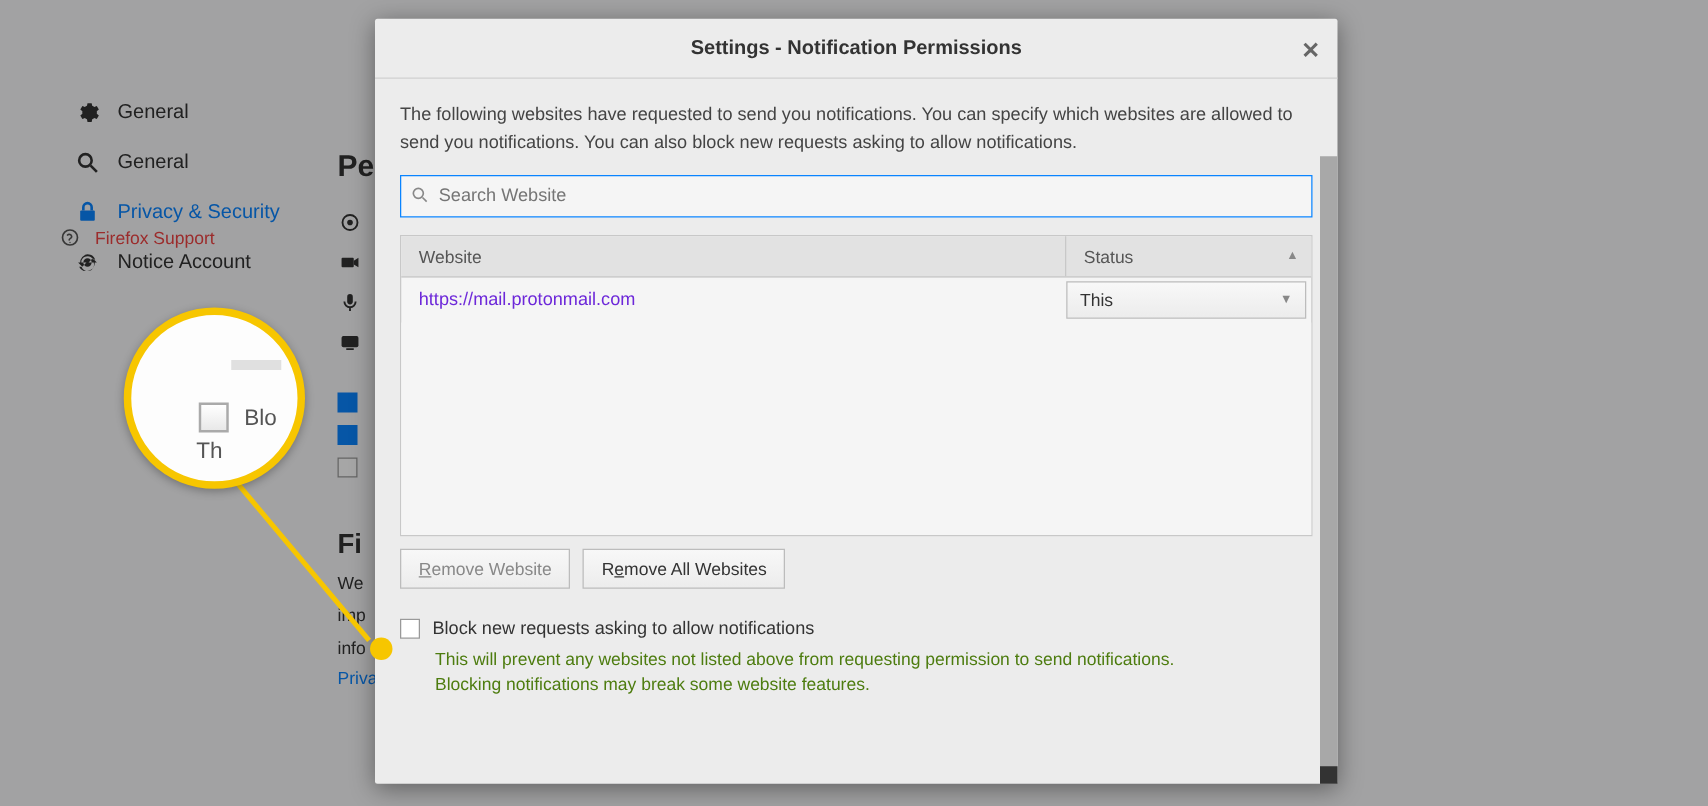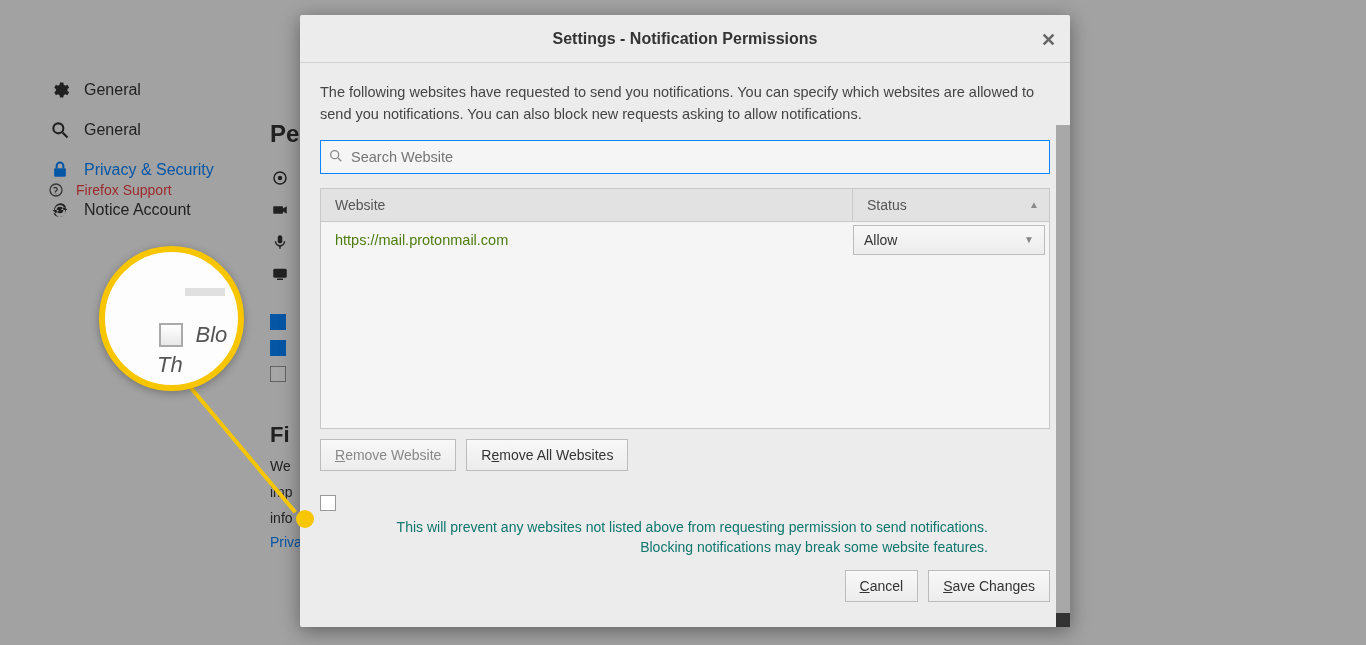--- a/index.html
+++ b/index.html
@@ -2,77 +2,77 @@
 <html><head>
 <meta charset="utf-8">
 <style>
 * { box-sizing: border-box; margin: 0; padding: 0; font-family: -apple-system, BlinkMacSystemFont, "Segoe UI", sans-serif; }
 body { width: 1366px; height: 645px; overflow: hidden; background: #808080; position: relative; }
 
 
 .bg-page { position: absolute; inset: 0; background: #f9f9fa; }
 .bg-dim { position: absolute; inset: 0; background: rgba(0,0,0,0.35); z-index: 5; }
 
-.sidebar { position: absolute; left: 0; top: 0; width: 250px; padding: 70px 0 0 4px; }
+.sidebar { position: absolute; left: 0; top: 0; width: 250px; padding: 70px 0 0 14px; }
 .sidebar-item { display: flex; align-items: center; gap: 14px; padding: 10px 20px 10px 46px; font-size: 16px; color: #333; cursor: pointer; }
 .sidebar-item.active { color: #0a84ff; }
 .sidebar-support { position: absolute; bottom: 30px; left: 46px; display: flex; align-items: center; gap: 10px; font-size: 14px; color: #ef4444; }
 
 .main-content { position: absolute; left: 270px; top: 120px; color: #333; }
 .main-content .heading { font-size: 24px; font-weight: 600; margin-bottom: 20px; }
 .main-content .icon-row { display: flex; align-items: center; gap: 10px; margin: 12px 0; }
 .main-content .cb-row { display: flex; align-items: center; gap: 10px; margin: 10px 0; }
 .main-content .cb { width: 16px; height: 16px; background: #0a84ff; }
 .main-content .cb-empty { width: 16px; height: 16px; border: 1px solid #999; background: #fff; }
 .section-h { font-size: 22px; font-weight: 600; margin-top: 40px; }
 .body-text { margin-top: 10px; font-size: 14px; color: #333; max-width: 700px; }
 .link-text { color: #0a84ff; font-size: 14px; margin-top: 8px; }
 
 
 .annotation-line { position: absolute; z-index: 20; width: 170px; height: 4px; background: #f7c600; transform-origin: left center; }
 .annotation-dot { position: absolute; z-index: 21; width: 18px; height: 18px; border-radius: 50%; background: #f7c600; }
 .annotation-circle { position: absolute; z-index: 22; width: 145px; height: 145px; border-radius: 50%; border: 6px solid #f7c600; background: #fdfdfd; overflow: hidden; box-shadow: 0 2px 8px rgba(0,0,0,0.3); }
 .annotation-inner { position: absolute; top: 30px; left: 20px; right: 0; }
 .annotation-cb { width: 24px; height: 24px; border: 2px solid #aaa; background: linear-gradient(#fff,#e8e8e8); display: inline-block; vertical-align: middle; margin-left: 34px; }
-.annotation-text { font-size: 22px; color: #555; margin-left: 8px; vertical-align: middle; font-style: italic; }
+.annotation-text { font-size: 18px; color: #555; margin-left: 8px; vertical-align: middle; }
 .annotation-line2 { position: absolute; top: 6px; left: 60px; width: 40px; height: 8px; background: #e0e0e0; }
 
 
 .modal { position: absolute; left: 300px; top: 15px; width: 770px; height: 612px; background: #ececec; z-index: 10; box-shadow: 0 4px 20px rgba(0,0,0,0.4); border-radius: 2px; display: flex; flex-direction: column; }
 .modal-header { height: 48px; display: flex; align-items: center; justify-content: center; position: relative; border-bottom: 1px solid #d0d0d0; font-size: 16px; font-weight: 600; color: #333; }
 .modal-close { position: absolute; right: 14px; top: 14px; font-size: 18px; color: #666; cursor: pointer; font-family: sans-serif; }
 .modal-body { flex: 1; padding: 18px 20px 16px 20px; position: relative; display: flex; flex-direction: column; }
 .modal-desc { font-size: 14.5px; color: #444; line-height: 1.55; margin-bottom: 14px; }
 .search-wrap { position: relative; }
 .search-input { width: 100%; height: 34px; border: 1px solid #0a84ff; background: #f5f5f5; padding: 0 10px 0 30px; font-size: 14.5px; color: #333; outline: none; }
 .search-icon-sm { position: absolute; left: 8px; top: 8px; width: 16px; height: 16px; color: #888; }
 .table-wrap { margin-top: 14px; border: 1px solid #c8c8c8; background: #f5f5f5; }
 .table-head { display: flex; background: #e2e2e2; border-bottom: 1px solid #c8c8c8; font-size: 14px; color: #555; }
 .th-website { flex: 1; padding: 8px 14px; border-right: 1px solid #c8c8c8; }
 .th-status { width: 196px; padding: 8px 14px; position: relative; }
 .th-status .sort-arrow { position: absolute; right: 10px; top: 10px; font-size: 10px; color: #888; }
 .table-row { display: flex; align-items: center; height: 36px; }
-.td-website { flex: 1; padding: 0 14px; font-size: 14.5px; color: #4d7c0f; }
+.td-website { flex: 1; padding: 0 14px; font-size: 14.5px; color: #6d28d9; }
 .td-status { width: 196px; padding: 0 4px 0 0; }
 .status-select { width: 100%; height: 30px; border: 1px solid #bcbcbc; background: linear-gradient(#f8f8f8,#ececec); padding: 0 10px; font-size: 14px; color: #333; position: relative; display: flex; align-items: center; justify-content: space-between; cursor: pointer; }
 .status-select .caret { font-size: 10px; color: #888; }
 .table-fill { height: 170px; background: #f5f5f5; }
 .scroll-strip { position: absolute; right: 0; top: 62px; bottom: 0; width: 14px; background: #a8a8a8; }
 .scroll-cap { position: absolute; right: 0; bottom: 0; width: 14px; height: 14px; background: #333; }
 
 .action-row { margin-top: 10px; display: flex; gap: 10px; align-items: flex-end; }
 .btn { height: 32px; padding: 0 14px; border: 1px solid #bcbcbc; background: linear-gradient(#f8f8f8,#ececec); font-size: 14px; color: #333; cursor: pointer; display: inline-flex; align-items: center; }
 .btn.disabled { color: #888; }
 .btn u { text-decoration: underline; }
 
 .block-section { margin-top: 24px; }
 .block-row { display: flex; align-items: center; gap: 10px; }
 .block-cb { width: 16px; height: 16px; border: 1px solid #999; background: #fff; cursor: pointer; }
 .block-label { font-size: 14.5px; color: #333; }
-.block-hint { font-size: 14px; color: #0f766e; margin: 6px 0 0 28px; line-height: 1.45; max-width: 640px; text-align: right; }
+.block-hint { font-size: 14px; color: #4d7c0f; margin: 6px 0 0 28px; line-height: 1.45; max-width: 640px; }
 
 .footer-row { display: flex; justify-content: flex-end; gap: 10px; margin-top: 12px; }
 
 .icon { width: 20px; height: 20px; display: inline-flex; align-items: center; justify-content: center; }
 </style>
 </head>
 <body>
 
 <div class="bg-page">
   <div class="sidebar">
@@ -201,52 +201,45 @@
         <div class="th-website">Website</div>
         <div class="th-status">
           <span>Status</span>
           <span class="sort-arrow">▲</span>
         </div>
       </div>
       <div class="table-row">
         <div class="td-website">https://mail.protonmail.com</div>
         <div class="td-status">
           <div class="status-select">
-            <span>Allow</span>
+            <span>This</span>
             <span class="caret">▼</span>
           </div>
         </div>
       </div>
       <div class="table-fill"></div>
     </div>
 
     <div class="action-row">
       <div class="btn disabled">
           <span><u>R</u>emove Website</span>
         </div>
       <div class="btn">
           <span>R<u>e</u>move All Websites</span>
         </div>
     </div>
 
     <div class="block-section">
       <div class="block-row">
         <span class="block-cb"></span>
+        <span class="block-label">Block new requests asking to allow notifications</span>
       </div>
       <div class="block-hint">This will prevent any websites not listed above from requesting permission to send notifications. Blocking notifications may break some website features.</div>
     </div>
 
-    <div class="footer-row">
-      <div class="btn">
-          <span><u>C</u>ancel</span>
-        </div>
-      <div class="btn">
-          <span><u>S</u>ave Changes</span>
-        </div>
-    </div>
   </div>
 </div>
 
 <div class="annotation-circle" style="left:99px; top:246px;">
   <div class="annotation-inner">
     <div class="annotation-line2"></div>
     <div style="margin-top:40px; white-space:nowrap;">
       <span class="annotation-cb"></span>
       <span class="annotation-text">Blo</span>
     </div>

